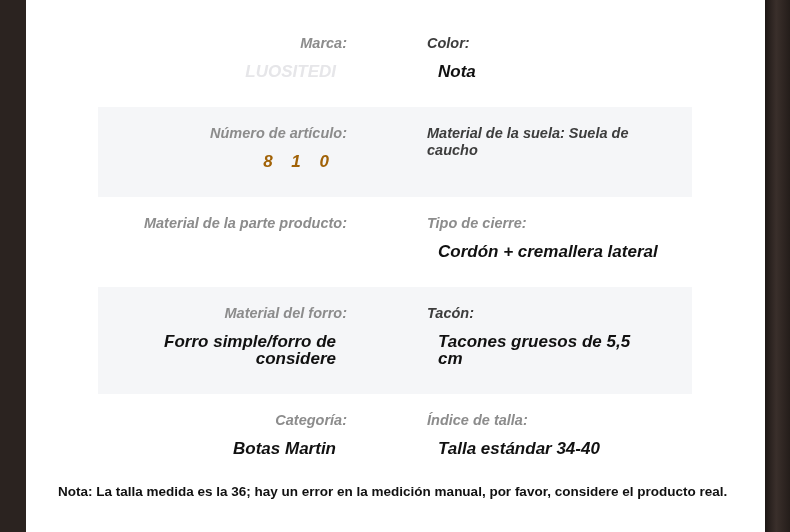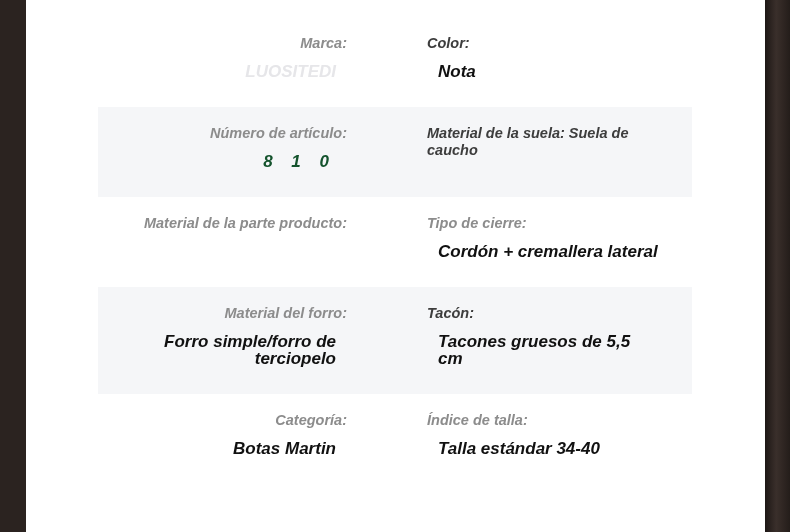--- a/index.html
+++ b/index.html
@@ -69,21 +69,21 @@
     color: #111111;
     line-height: 17px;
     margin: 11px;
     word-wrap: break-word;
   }
   .spec-value.ghost {
     color: #e6e6e9;
   }
   .spec-value.spaced {
     letter-spacing: 7px;
-    color: #14532d;
+    color: #a16207;
   }
   .note {
     position: absolute;
     left: 58px;
     top: 483px;
     width: 682px;
     font-size: 13.5px;
     font-weight: bold;
     color: #111111;
     line-height: 18px;
@@ -140,38 +140,39 @@
       </div>
       <div class="spec-cell right">
         <p class="spec-label">Tipo de cierre:</p>
         <p class="spec-value">Cordón + cremallera lateral</p>
       </div>
     </div>
 
     <div class="spec-row alt">
       <div class="spec-cell left">
         <p class="spec-label">Material del forro:</p>
-        <p class="spec-value">Forro simple/forro de terciopelo</p>
+        <p class="spec-value">Forro simple/forro de considere</p>
       </div>
       <div class="spec-cell right">
         <p class="spec-label dark">Tacón:</p>
         <p class="spec-value">Tacones gruesos de 5,5 cm</p>
       </div>
     </div>
 
     <div class="spec-row">
       <div class="spec-cell left">
         <p class="spec-label">Categoría:</p>
         <p class="spec-value">Botas Martin</p>
       </div>
       <div class="spec-cell right">
         <p class="spec-label">Índice de talla:</p>
         <p class="spec-value">Talla estándar 34-40</p>
       </div>
     </div>
 
   </div>
 
+  <div class="note">Nota: La talla medida es la 36; hay un error en la medición manual, por favor, considere el producto real.</div>
 
 </div>
 
 <div class="left-edge"></div>
 <div class="edge-shadow"></div>
 
 </body></html>

